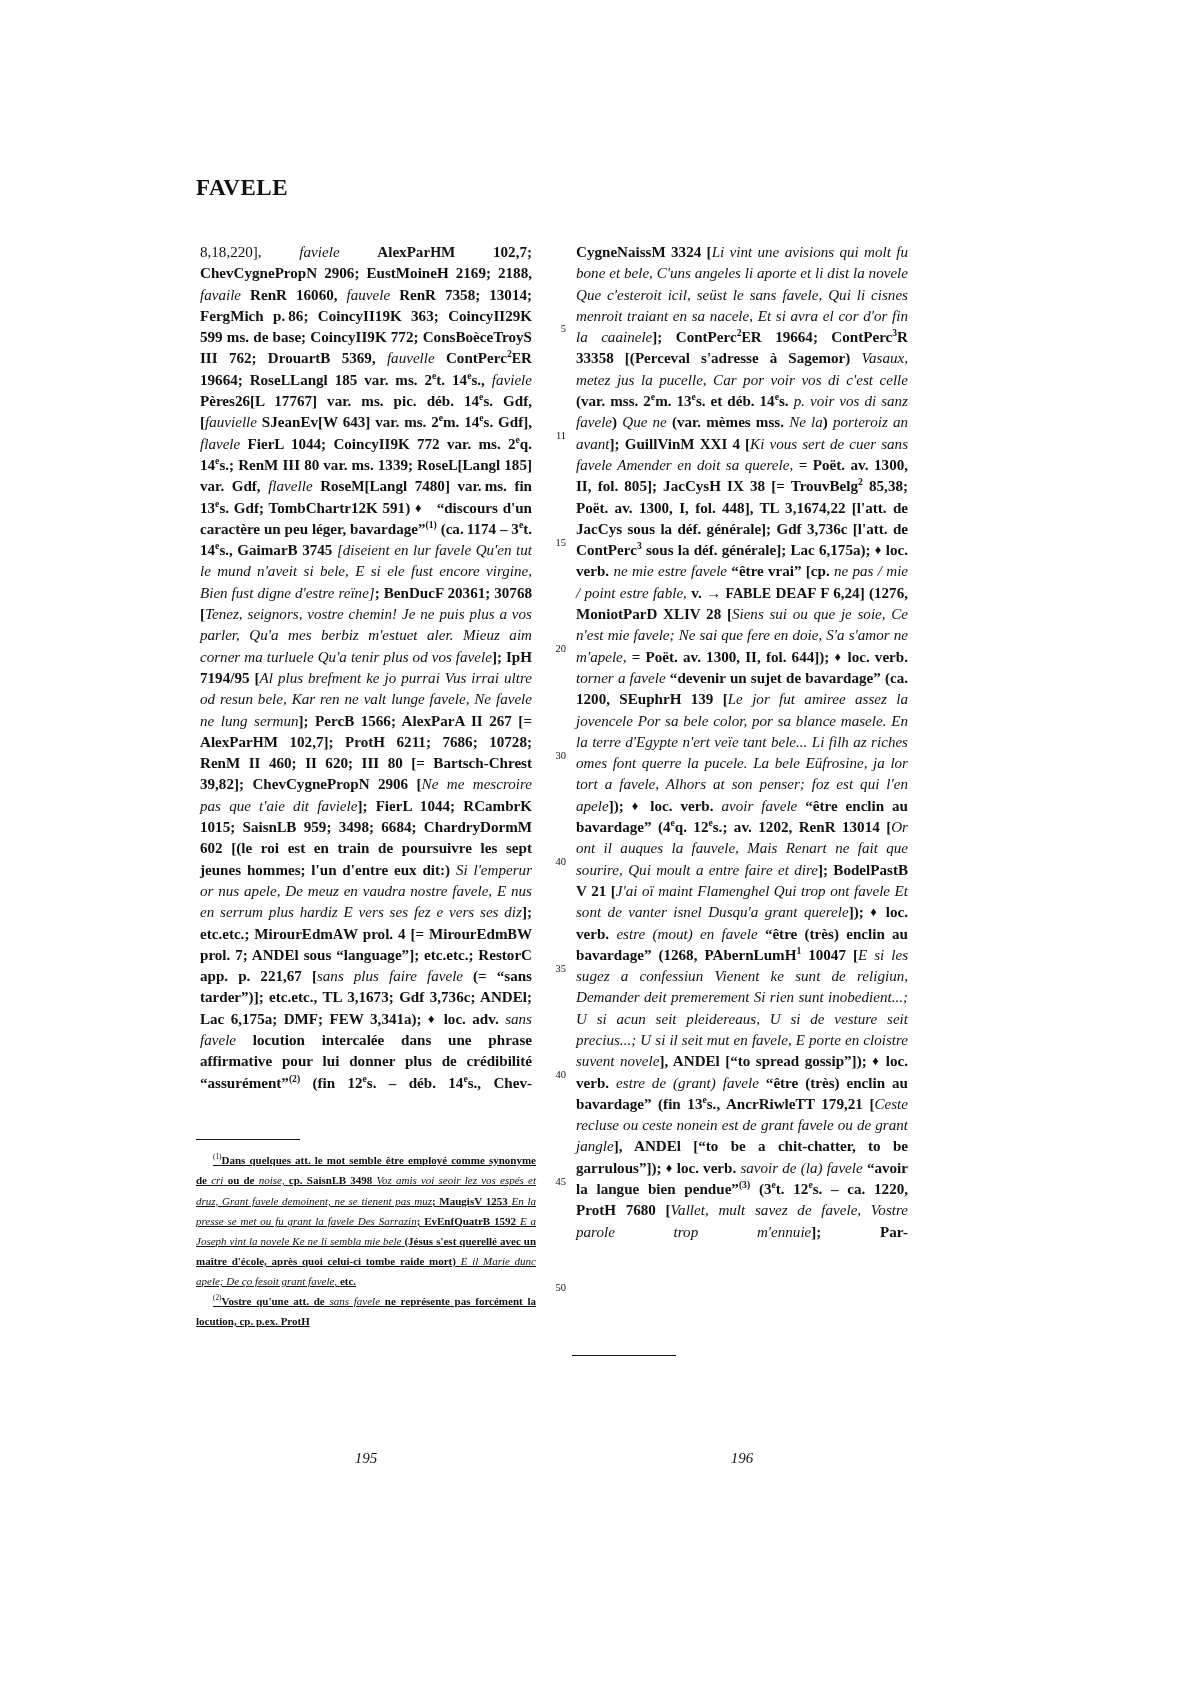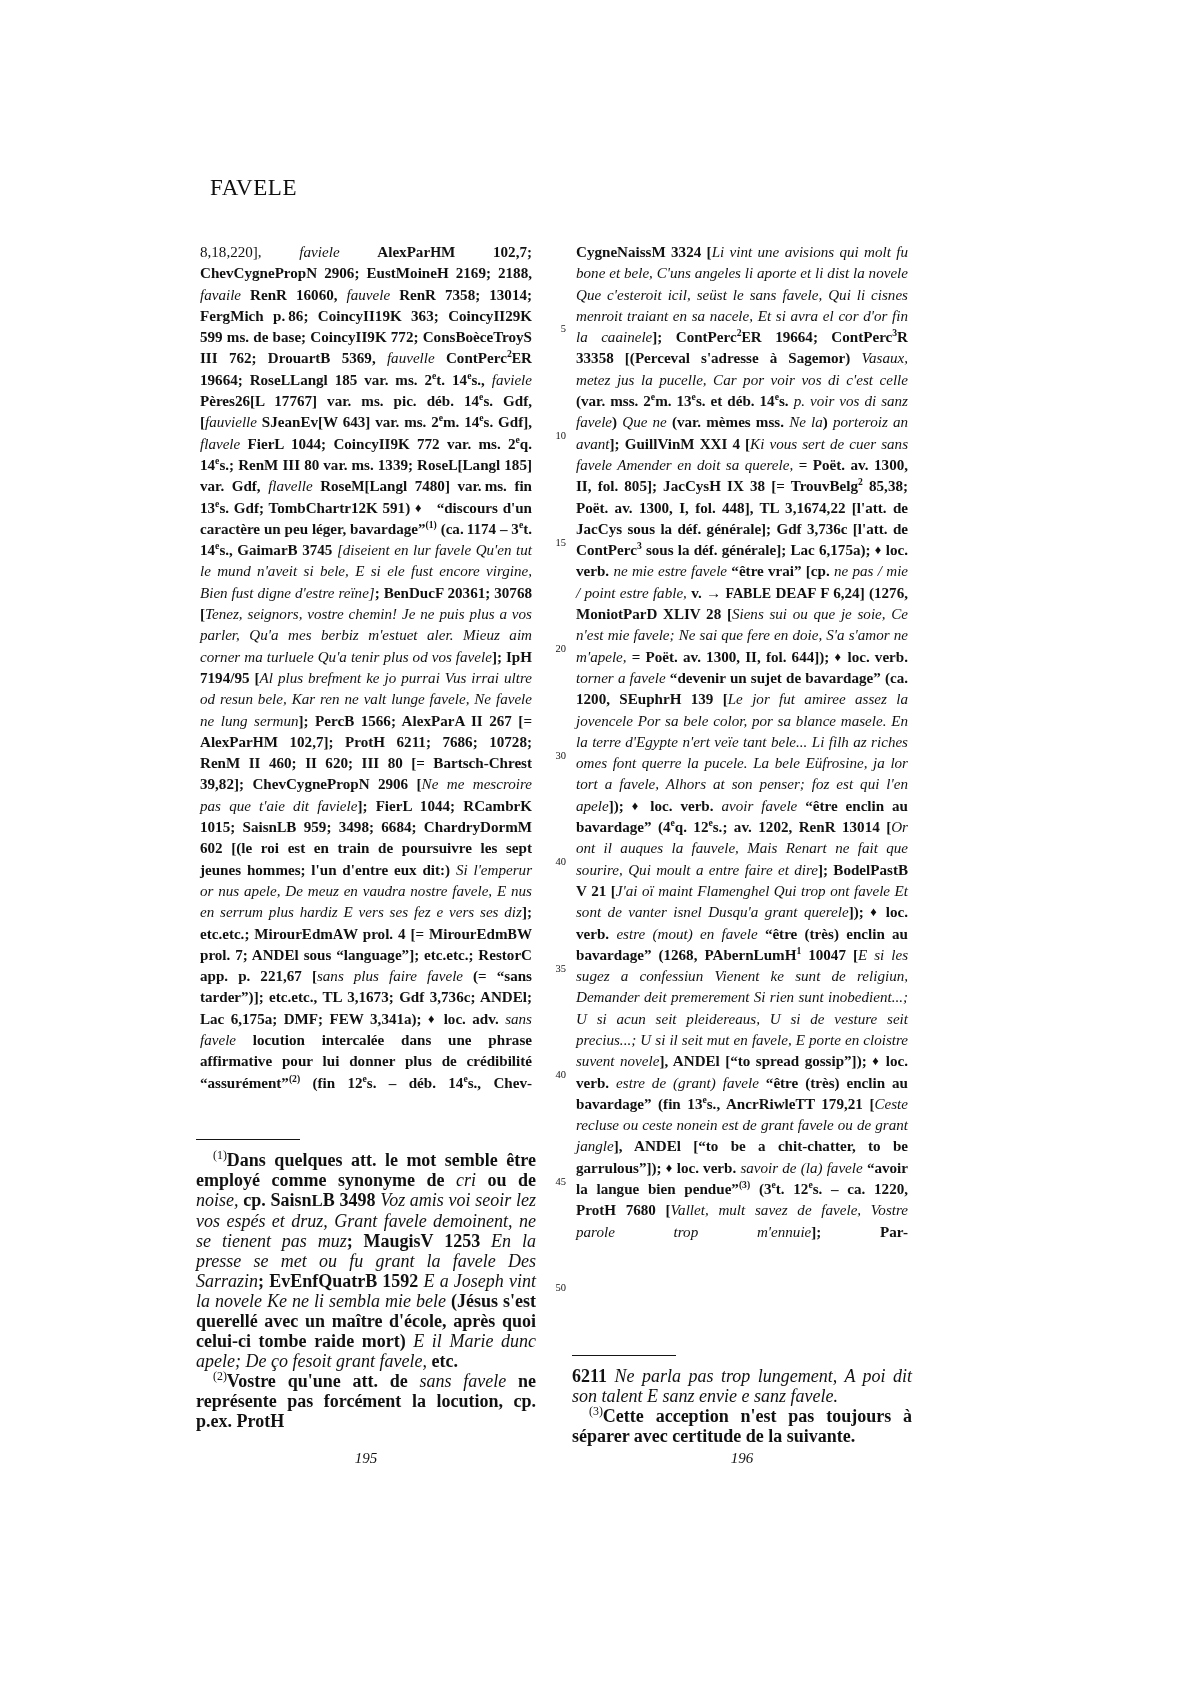--- a/index.html
+++ b/index.html
@@ -19,24 +19,24 @@
   .page {
     position: absolute;
     left: 0; top: 0;
     width: 1191px;
     height: 1684px;
   }
 
   
   .headword {
     position: absolute;
-    left: 210px;
+    left: 196px;
     top: 176px;
     font-size: 23px;
-    font-weight: normal;
+    font-weight: bold;
     letter-spacing: 0.6px;
     line-height: 1;
   }
 
   
   .col {
     position: absolute;
     top: 238px;
     width: 340px;
     font-size: 15.1px;
@@ -97,23 +97,24 @@
     height: 0;
     border-top: 1.1px solid #151515;
   }
   .fn-rule-left  { left: 196px; top: 1139px; width: 104px; }
   .fn-rule-right { left: 572px; top: 1355px; width: 104px; }
 
   
   .fn {
     position: absolute;
     width: 340px;
-    font-size: 18px;
+    font-size: 11px;
     line-height: 20.0px;
     text-align: justify;
+    text-decoration: underline;
   }
   .fn p { margin: 0; }
   .fn-left  { left: 196px; top: 1150px; }
   .fn-right { left: 572px; top: 1366px; }
 
   .fnmark {
     font-size: 0.66em;
     vertical-align: super;
     line-height: 0;
   }
@@ -146,39 +147,35 @@
 
   <div class="fn-rule fn-rule-left"></div>
 
   <div class="fn fn-left">
     <p><span class="fnindent"></span><span class="fnmark">(1)</span><b>Dans quelques att. le mot semble être em­ployé comme synonyme de</b> <i>cri</i> <b>ou de</b> <i>noise,</i> <b>cp. Saisn<span class="sc">L</span>B 3498</b> <i>Voz amis voi seoir lez vos espés et druz, Grant favele demoinent, ne se tienent pas muz</i><b>; MaugisV 1253</b> <i>En la presse se met ou fu grant la favele Des Sarrazin</i><b>; EvEnfQuatrB 1592</b> <i>E a Joseph vint la novele Ke ne li sembla mie bele</i> <b>(Jésus s'est querellé avec un maître d'école, après quoi celui-ci tombe raide mort)</b> <i>E il Marie dunc apele; De ço fesoit grant favele,</i> <b>etc.</b></p>
     <p><span class="fnindent"></span><span class="fnmark">(2)</span><b>Vostre qu'une att. de</b> <i>sans favele</i> <b>ne repré­sente pas forcément la locution, cp. p.ex. ProtH</b></p>
   </div>
 
   <div class="linenums">
     <span style="top:85px">5</span>
-    <span style="top:192px">10</span>
+    <span style="top:192px">11</span>
     <span style="top:299px">15</span>
     <span style="top:405px">20</span>
     <span style="top:512px">30</span>
     <span style="top:618px">40</span>
     <span style="top:725px">35</span>
     <span style="top:831px">40</span>
     <span style="top:938px">45</span>
     <span style="top:1044px">50</span>
   </div>
 
   <div class="col col-right">
     <p class="fulljust"><b>CygneNaissM 3324 [</b><i>Li vint une avisions qui molt fu bone et bele, C'uns angeles li aporte et li dist la novele Que c'esteroit icil, seüst le sans favele, Qui li cisnes menroit traiant en sa nacele, Et si avra el cor d'or fin la caainele</i><b>]; ContPerc<sup>2</sup><span class="sc">E</span>R 19664; ContPerc<sup>3</sup>R 33358 [(Perceval s'adresse à Sage­mor)</b> <i>Vasaux, metez jus la pucelle, Car por voir vos di c'est celle</i> <b>(var. mss. 2<sup>e</sup>m. 13<sup>e</sup>s. et déb. 14<sup>e</sup>s.</b> <i>p. voir vos di sanz favele</i><b>)</b> <i>Que ne</i> <b>(var. mèmes mss.</b> <i>Ne la</i><b>)</b> <i>porteroiz an avant</i><b>]; GuillVinM XXI 4 [</b><i>Ki vous sert de cuer sans favele Amender en doit sa querele,</i> <b>= Poët. av. 1300, II, fol. 805]; Jac­CysH IX 38 [= TrouvBelg<sup>2</sup> 85,38; Poët. av. 1300, I, fol. 448], TL 3,1674,22 [l'att. de JacCys sous la déf. générale]; Gdf 3,736c [l'att. de ContPerc<sup>3</sup> sous la déf. générale]; Lac 6,175a);</b> <span class="diamond">♦</span> <b>loc. verb.</b> <i>ne mie estre favele</i> <b>“être vrai” [cp.</b> <i>ne pas / mie / point estre fable,</i> <b>v. → <span class="sc">FABLE</span> DEAF F 6,24] (1276, MoniotParD XLIV 28 [</b><i>Siens sui ou que je soie, Ce n'est mie favele; Ne sai que fere en doie, S'a s'amor ne m'apele,</i> <b>= Poët. av. 1300, II, fol. 644]);</b>
       <span class="diamond">♦</span> <b>loc. verb.</b> <i>torner a favele</i> <b>“devenir un sujet de ba­vardage” (ca. 1200, SEuphrH 139 [</b><i>Le jor fut ami­ree assez la jovencele Por sa bele color, por sa blance masele. En la terre d'Egypte n'ert veïe tant bele... Li filh az riches omes font querre la pucele. La bele Eüfrosine, ja lor tort a favele, Alhors at son penser; foz est qui l'en apele</i><b>]);</b> <span class="diamond">♦</span> <b>loc. verb.</b> <i>avoir favele</i> <b>“être enclin au bavardage” (4<sup>e</sup>q. 12<sup>e</sup>s.; av. 1202, RenR 13014 [</b><i>Or ont il auques la fau­vele, Mais Renart ne fait que sourire, Qui moult a entre faire et dire</i><b>]; BodelPastB V 21 [</b><i>J'ai oï maint Flamenghel Qui trop ont favele Et sont de vanter isnel Dusqu'a grant querele</i><b>]);</b> <span class="diamond">♦</span> <b>loc. verb.</b> <i>estre (mout) en favele</i> <b>“être (très) enclin au bavar­dage” (1268, PAbernLumH<sup>1</sup> 10047 [</b><i>E si les sugez a confessiun Vienent ke sunt de religiun, Deman­der deit premerement Si rien sunt inobedient...; U si acun seit pleidereaus, U si de vesture seit precius...; U si il seit mut en favele, E porte en cloistre suvent novele</i><b>], ANDEl [“to spread gos­sip”]);</b> <span class="diamond">♦</span> <b>loc. verb.</b> <i>estre de (grant) favele</i> <b>“être (très) enclin au bavardage” (fin 13<sup>e</sup>s., AncrRiw­le<span class="sc">T</span>T 179,21 [</b><i>Ceste recluse ou ceste nonein est de grant favele ou de grant jangle</i><b>], ANDEl [“to be a chit-chatter, to be garrulous”]);</b> <span class="diamond">♦</span> <b>loc. verb.</b> <i>sa­voir de (la) favele</i> <b>“avoir la langue bien pendue”<sup>(3)</sup> (3<sup>e</sup>t. 12<sup>e</sup>s. – ca. 1220, ProtH 7680 [</b><i>Vallet, mult sa­vez de favele, Vostre parole trop m'ennuie</i><b>]; Par-</b></p>
   </div>
 
   <div class="fn-rule fn-rule-right"></div>
 
-  <div class="fn fn-right">
-    <p><b>6211</b> <i>Ne parla pas trop lungement, A poi dit son talent E sanz envie e sanz favele.</i></p>
-    <p><span class="fnindent"></span><span class="fnmark">(3)</span><b>Cette acception n'est pas toujours à séparer avec certitude de la suivante.</b></p>
-  </div>
 
   <div class="folio folio-left">195</div>
   <div class="folio folio-right">196</div>
 
 </div>
 
 </body></html>

